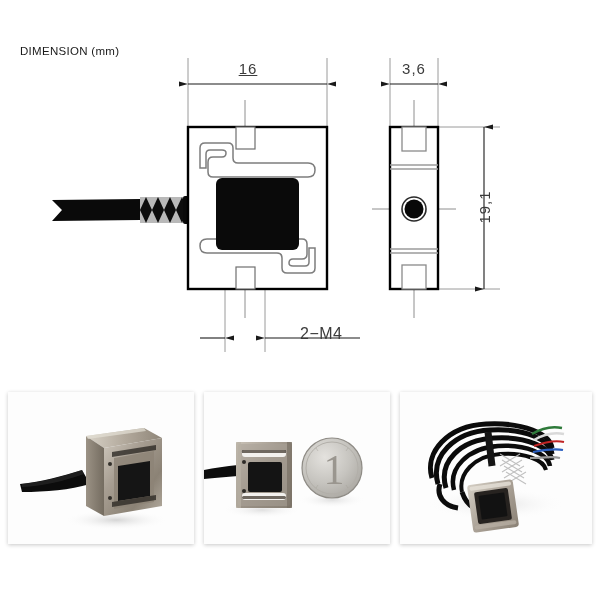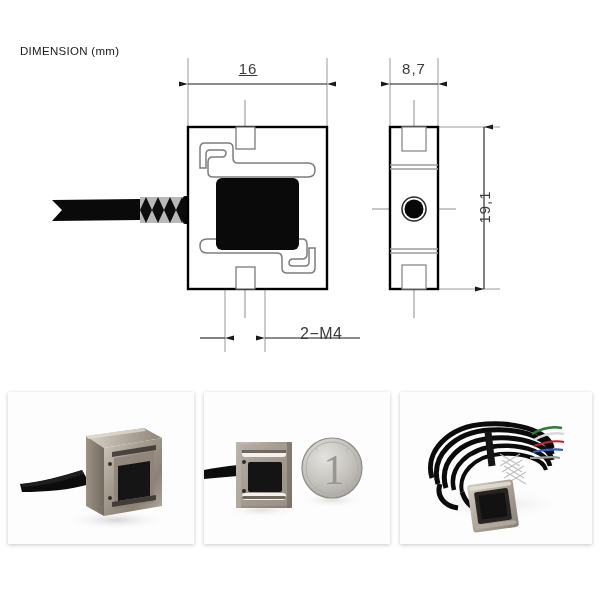--- a/index.html
+++ b/index.html
@@ -277,21 +277,21 @@
         <g>
           <circle cx="414" cy="209" r="12" fill="#ffffff" stroke="#2a2a2a" stroke-width="1.6"></circle>
           <circle cx="414" cy="209" r="9.5" fill="#080808" stroke="none"></circle>
         </g>
       </g>
 
     </svg>
 
     <div class="dim-label dim-label-16">16</div>
 
-    <div class="dim-label dim-label-61">8,7</div>
+    <div class="dim-label dim-label-61">3,6</div>
 
     <div class="dim-label dim-label-191">19,1</div>
 
     <div class="dim-label dim-label-m4">2−M4</div>
   </div>
 
   <div class="photo-strip">
 
     <div class="photo-card p1">
       <div class="photo-inner">

